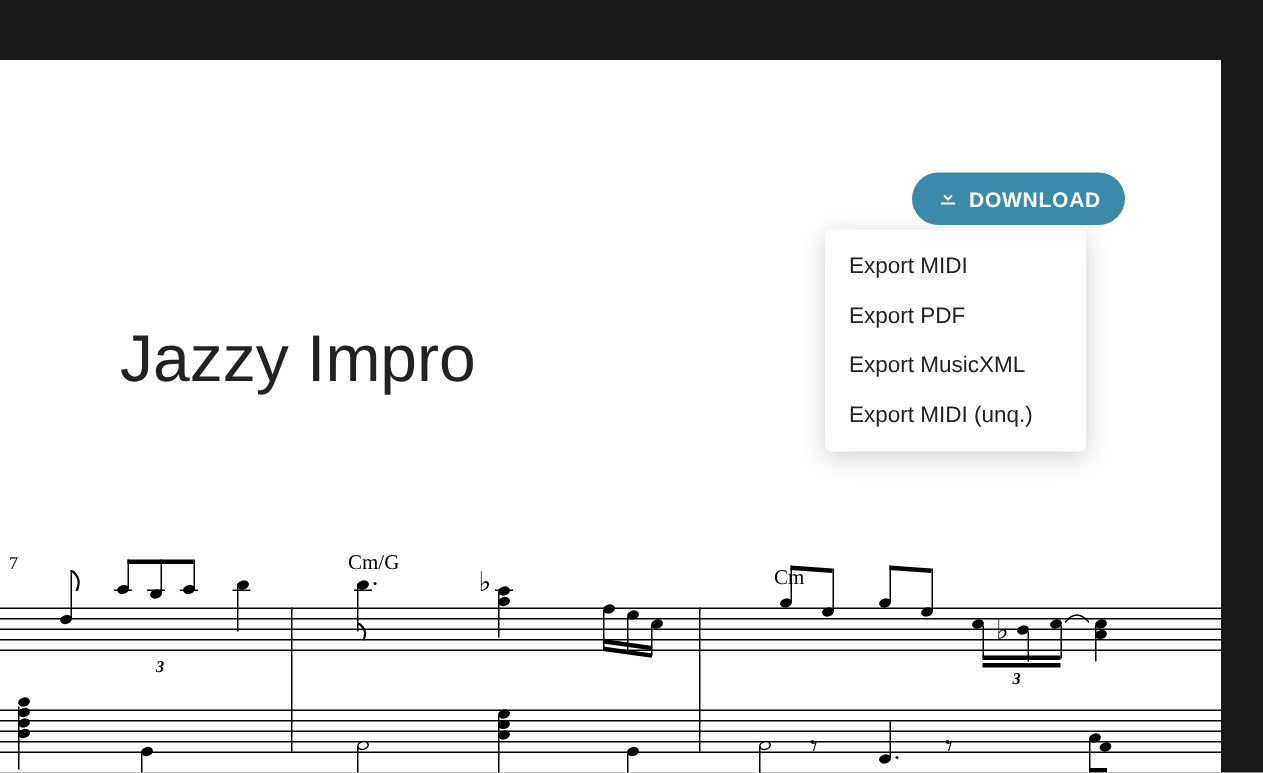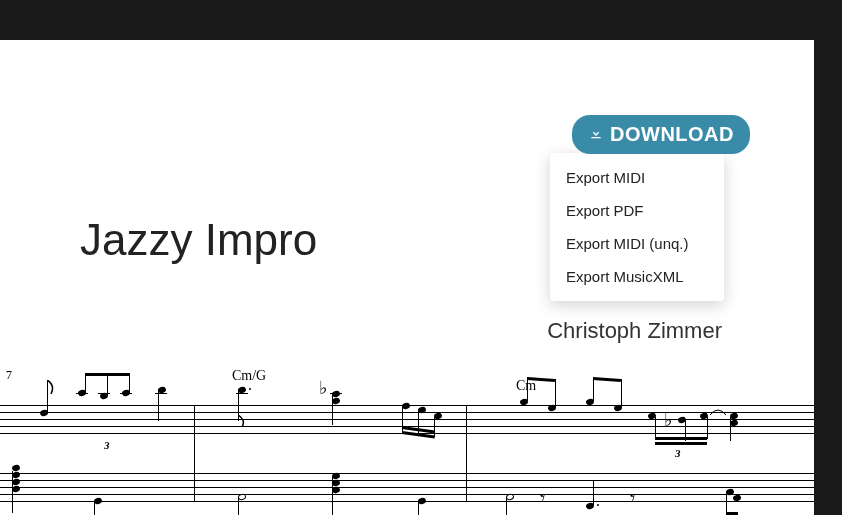--- a/index.html
+++ b/index.html
@@ -20,21 +20,21 @@
     top: 40px;
     box-shadow: 0 2px 8px rgba(0,0,0,0.15);
   }
   .download-btn {
     position: absolute;
     top: 75px;
     right: 64px;
     background: #3a8ba8;
     color: #fff;
     font-weight: 700;
-    font-size: 20px;
+    font-size: 14px;
     letter-spacing: 0.5px;
     padding: 8px 16px;
     border-radius: 18px;
     display: flex;
     align-items: center;
     gap: 6px;
     cursor: pointer;
     z-index: 10;
   }
   .download-btn svg { width: 16px; height: 16px; fill: #fff; }
@@ -107,26 +107,25 @@
       <svg viewBox="0 0 24 24">
           <path d="M12 3v10.6l3.3-3.3 1.4 1.4L12 16.4l-4.7-4.7 1.4-1.4L12 13.6V3h0zM5 18h14v2H5v-2z"></path>
         </svg>
     </span>
     <span>DOWNLOAD</span>
   </div>
 
   <div class="dropdown">
     <div class="dropdown-item">Export MIDI</div>
     <div class="dropdown-item">Export PDF</div>
+    <div class="dropdown-item">Export MusicXML</div>
     <div class="dropdown-item">Export MIDI (unq.)</div>
-    <div class="dropdown-item">Export MusicXML</div>
   </div>
 
   <div class="title">Jazzy Impro</div>
-  <div class="composer">Christoph Zimmer</div>
 
   <div class="chord chord-left">7</div>
   <div class="chord chord-mid">Cm/G</div>
   <div class="chord chord-right">Cm</div>
 
   <div class="score">
 
     <div class="staff-line" style="top:10px"></div>
     <div class="staff-line" style="top:17px"></div>
     <div class="staff-line" style="top:24px"></div>

